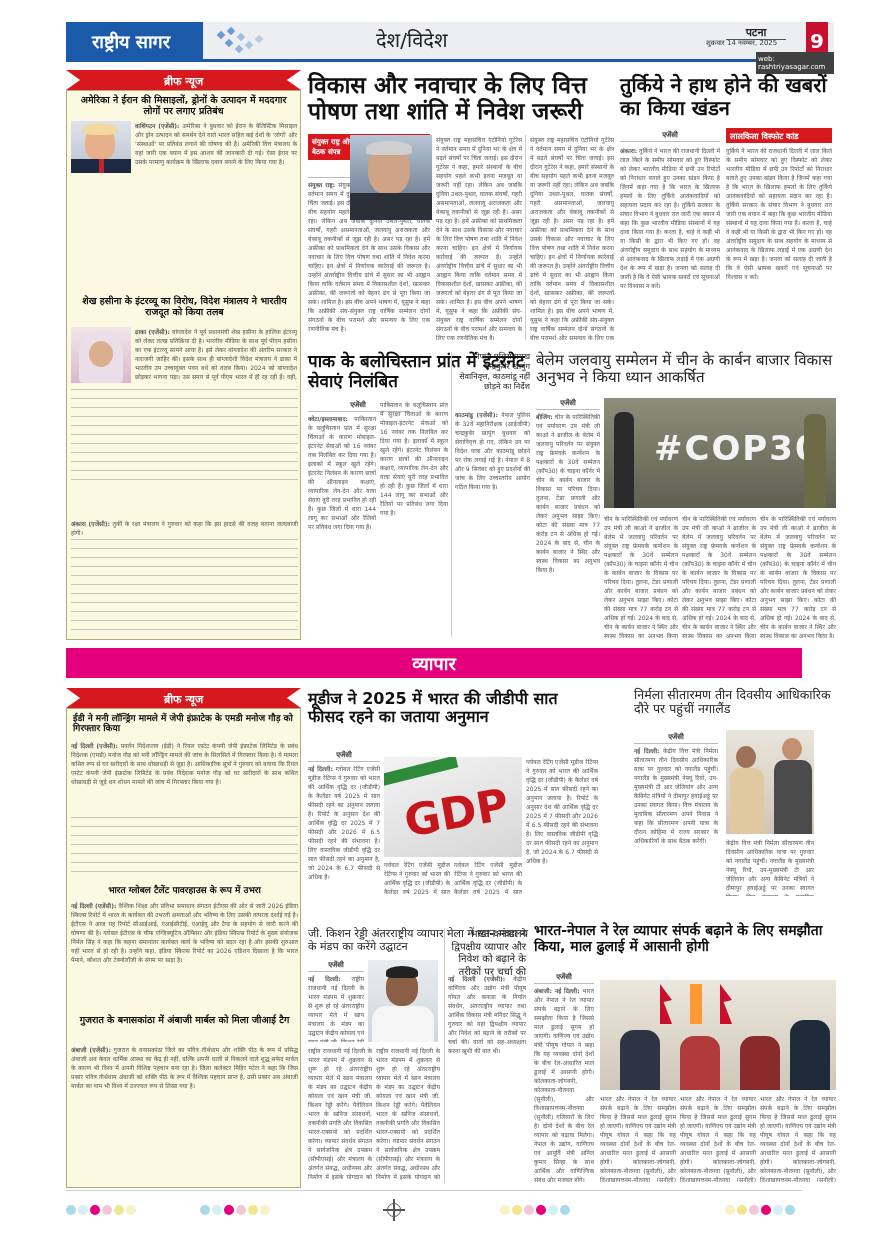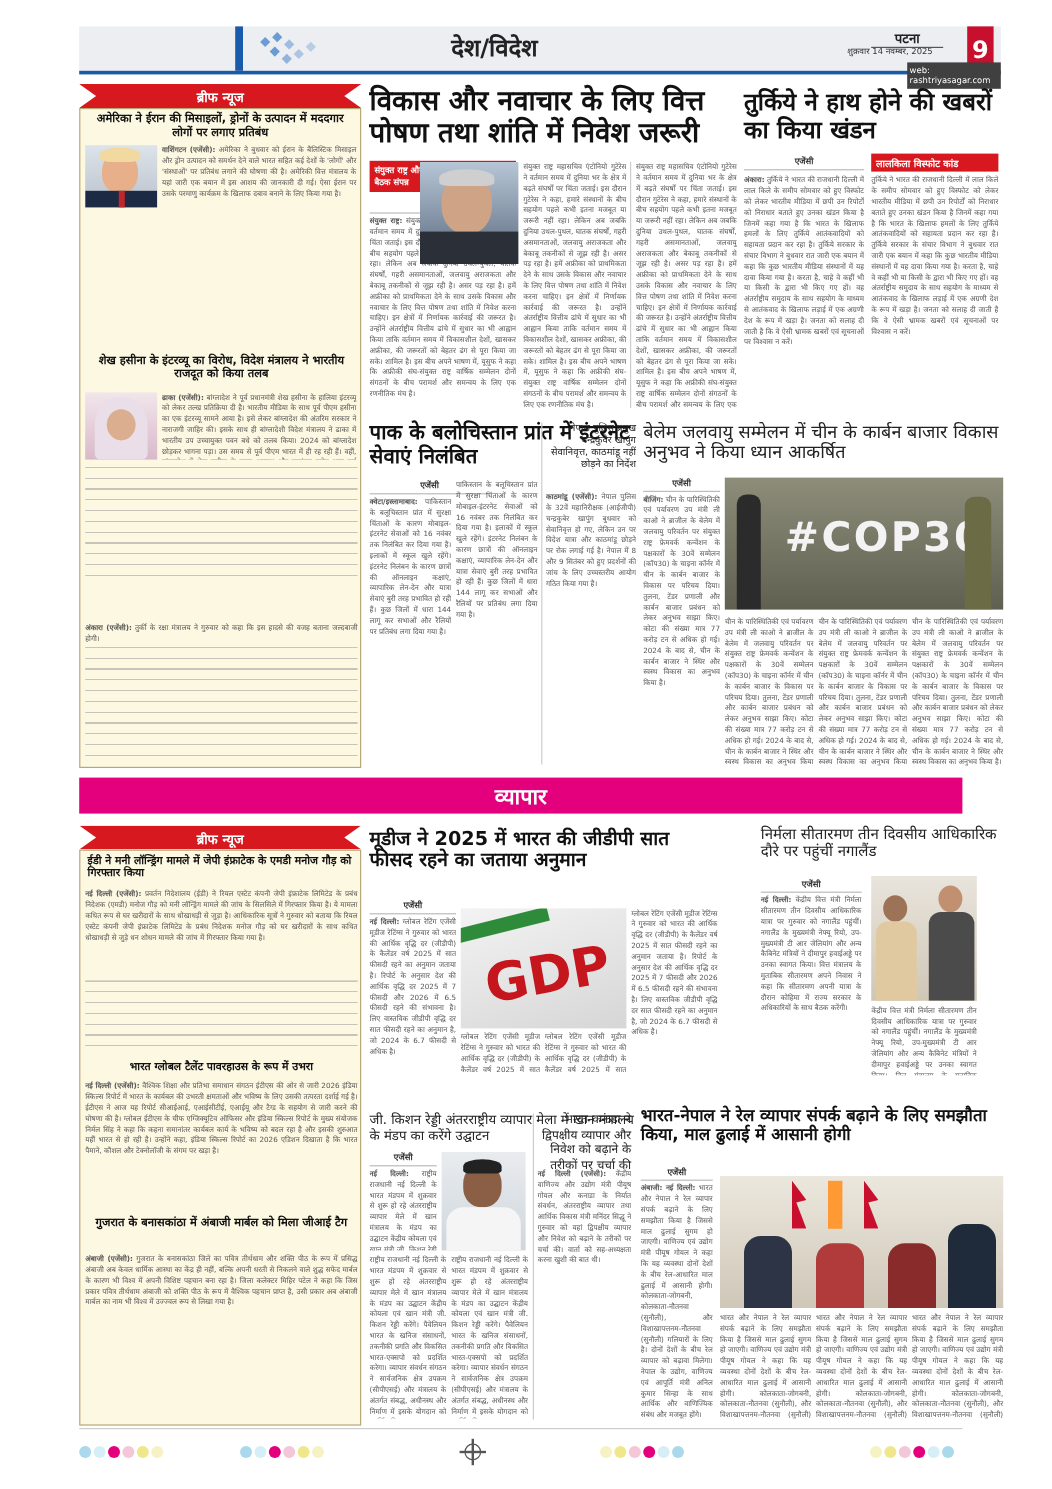--- a/index.html
+++ b/index.html
@@ -5,21 +5,21 @@
 *{box-sizing:border-box;margin:0;padding:0}
 html,body{width:877px;height:1241px;background:#fff;overflow:hidden}
 body{font-family:"DejaVu Sans","Liberation Sans",sans-serif;color:#222;position:relative}
 .abs{position:absolute}
 
 .mast{left:66px;top:22px;width:768px;height:40px;background:#eceef2;border-bottom:3px solid #1a5aa8}
 .brand{left:0;top:0;width:130px;height:37px;background:#1a5aa8;color:#fff;font-weight:bold;font-size:18px;display:flex;align-items:center;justify-content:center;clip-path:polygon(0 0,100% 0,100% 100%,0 100%)}
 .brand-tri{left:130px;top:0;width:22px;height:37px;background:linear-gradient(90deg,#1a5aa8 0,#1a5aa8 30%,transparent 30%)}
 .dots{left:150px;top:6px;width:60px;height:26px}
 .dots span{position:absolute;width:6px;height:6px;background:#6a9bd4;transform:rotate(45deg)}
-.sect-title{left:310px;top:4px;font-size:20px;font-weight:bold;color:#222}
+.sect-title{left:310px;top:4px;font-size:20px;font-weight:normal;color:#222}
 .city{left:660px;top:2px;font-size:11px;font-weight:bold;color:#222;width:60px;text-align:center;border-bottom:1px solid #555}
 .date{left:640px;top:16px;font-size:7px;color:#333}
 .pageno{left:740px;top:0;width:22px;height:37px;background:#c8102e;color:#fff;font-weight:bold;font-size:20px;display:flex;align-items:center;justify-content:center}
 .web{left:690px;top:30px;font-size:7px;color:#fff;background:#404040;padding:3px 2px}
 
 .brief-ribbon{background:#d7191f;color:#fff;font-weight:bold;font-size:11px;display:flex;align-items:center;justify-content:center;clip-path:polygon(0 0,100% 0,94% 50%,100% 100%,0 100%,6% 50%)}
 .brief-box{background:#fdf8e2;border:1px solid #b8a878}
 .hl{font-weight:bold;color:#111;line-height:1.15}
 .sub-hl{font-weight:normal;color:#222;text-align:right;line-height:1.25}
 .body{font-size:6px;line-height:9px;color:#555;text-align:justify}
@@ -28,20 +28,21 @@
 .tag-red{background:#d7191f;color:#fff;font-weight:bold;font-size:9px;padding:2px 4px}
 .textlines{background:repeating-linear-gradient(180deg,#9a9a9a 0,#9a9a9a 1px,transparent 1px,transparent 9px)}
 .vrule{background:#ccc;width:1px}
 .section-bar{left:66px;top:648px;width:736px;height:30px;background:#e4007c;color:#fff;font-weight:bold;font-size:18px;display:flex;align-items:center;justify-content:center}
 .reg{width:10px;height:10px;border-radius:50%}
 </style>
 </head>
 <body>
 
 <div class="abs mast">
+  <div class="abs brand">राष्ट्रीय सागर</div>
   <div class="abs brand-tri"></div>
   <div class="abs dots">
     <span style="left:2px;top:4px"></span>
       <span style="left:12px;top:0"></span>
       <span style="left:22px;top:6px;opacity:.6"></span>
       <span style="left:10px;top:12px"></span>
       <span style="left:30px;top:14px;opacity:.5"></span>
       <span style="left:20px;top:18px;opacity:.7"></span>
       <span style="left:40px;top:8px;opacity:.4"></span>
   </div>

